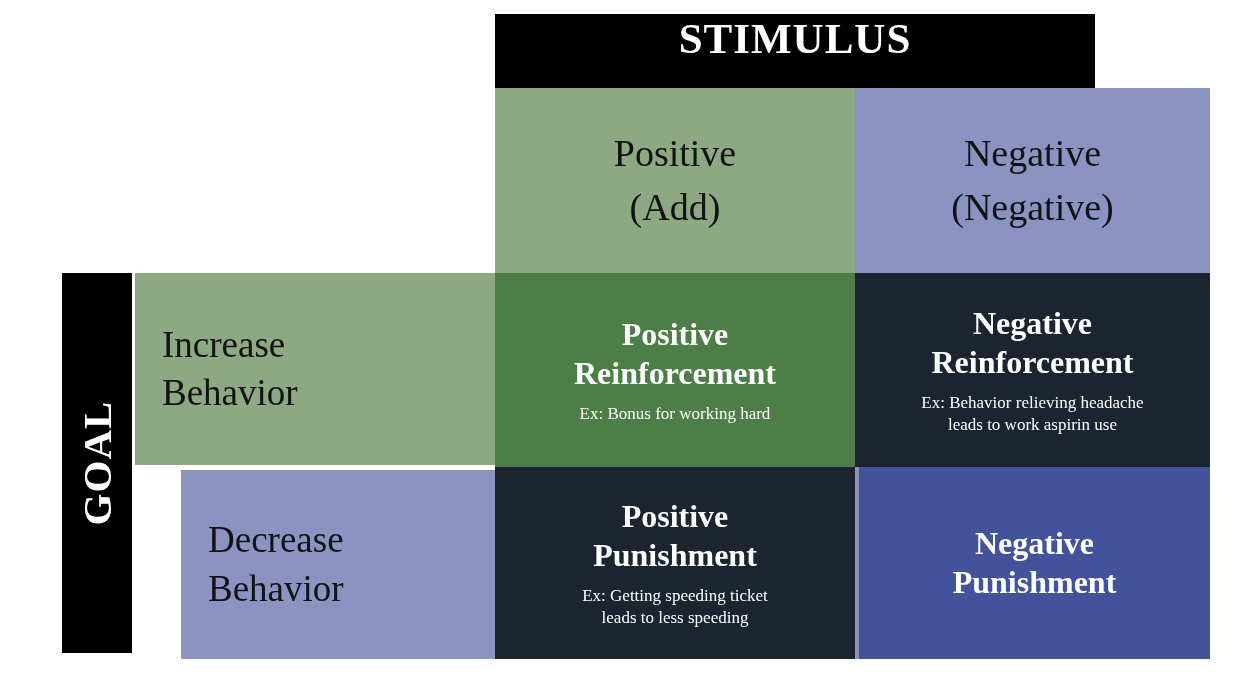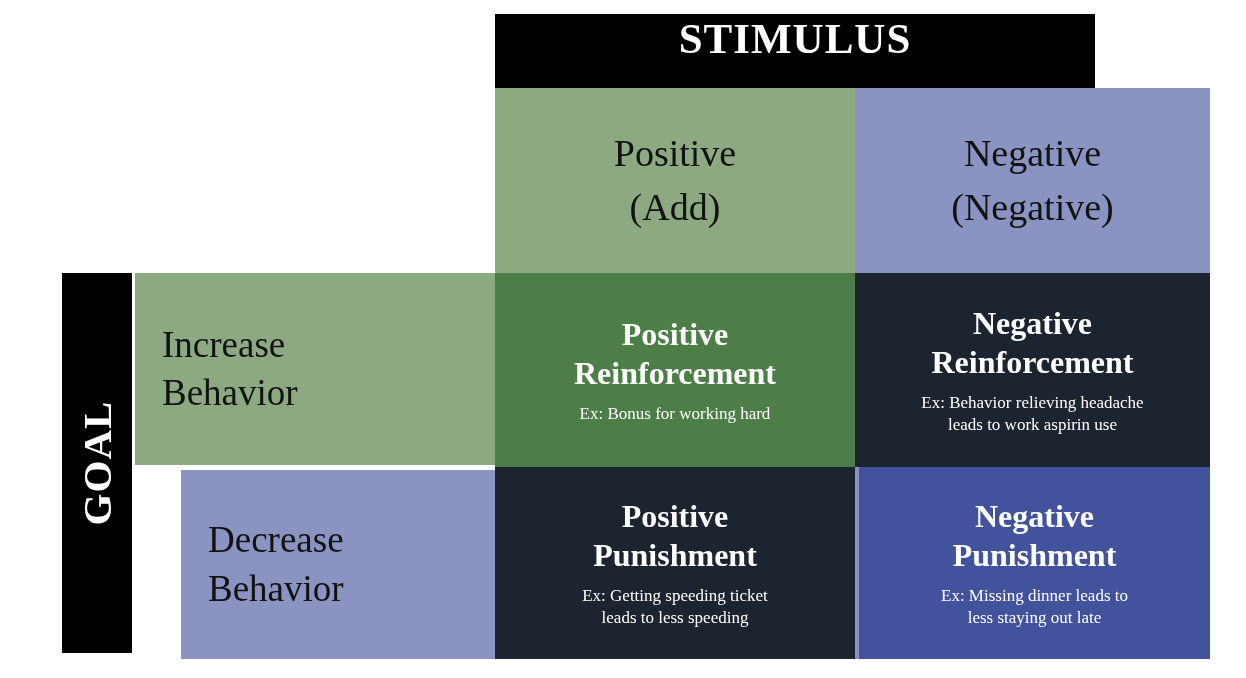--- a/index.html
+++ b/index.html
@@ -136,19 +136,15 @@
       <div>Ex: Getting speeding ticket</div>
       <div>leads to less speeding</div>
     </div>
   </div>
 
   <div class="abs matrix-cell cell-negative-punishment">
     <div class="cell-title">
       <div>Negative</div>
       <div>Punishment</div>
     </div>
-    <div class="cell-example">
-      <div>Ex: Missing dinner leads to</div>
-      <div>less staying out late</div>
-    </div>
   </div>
 
 </div>
 
 </body></html>

